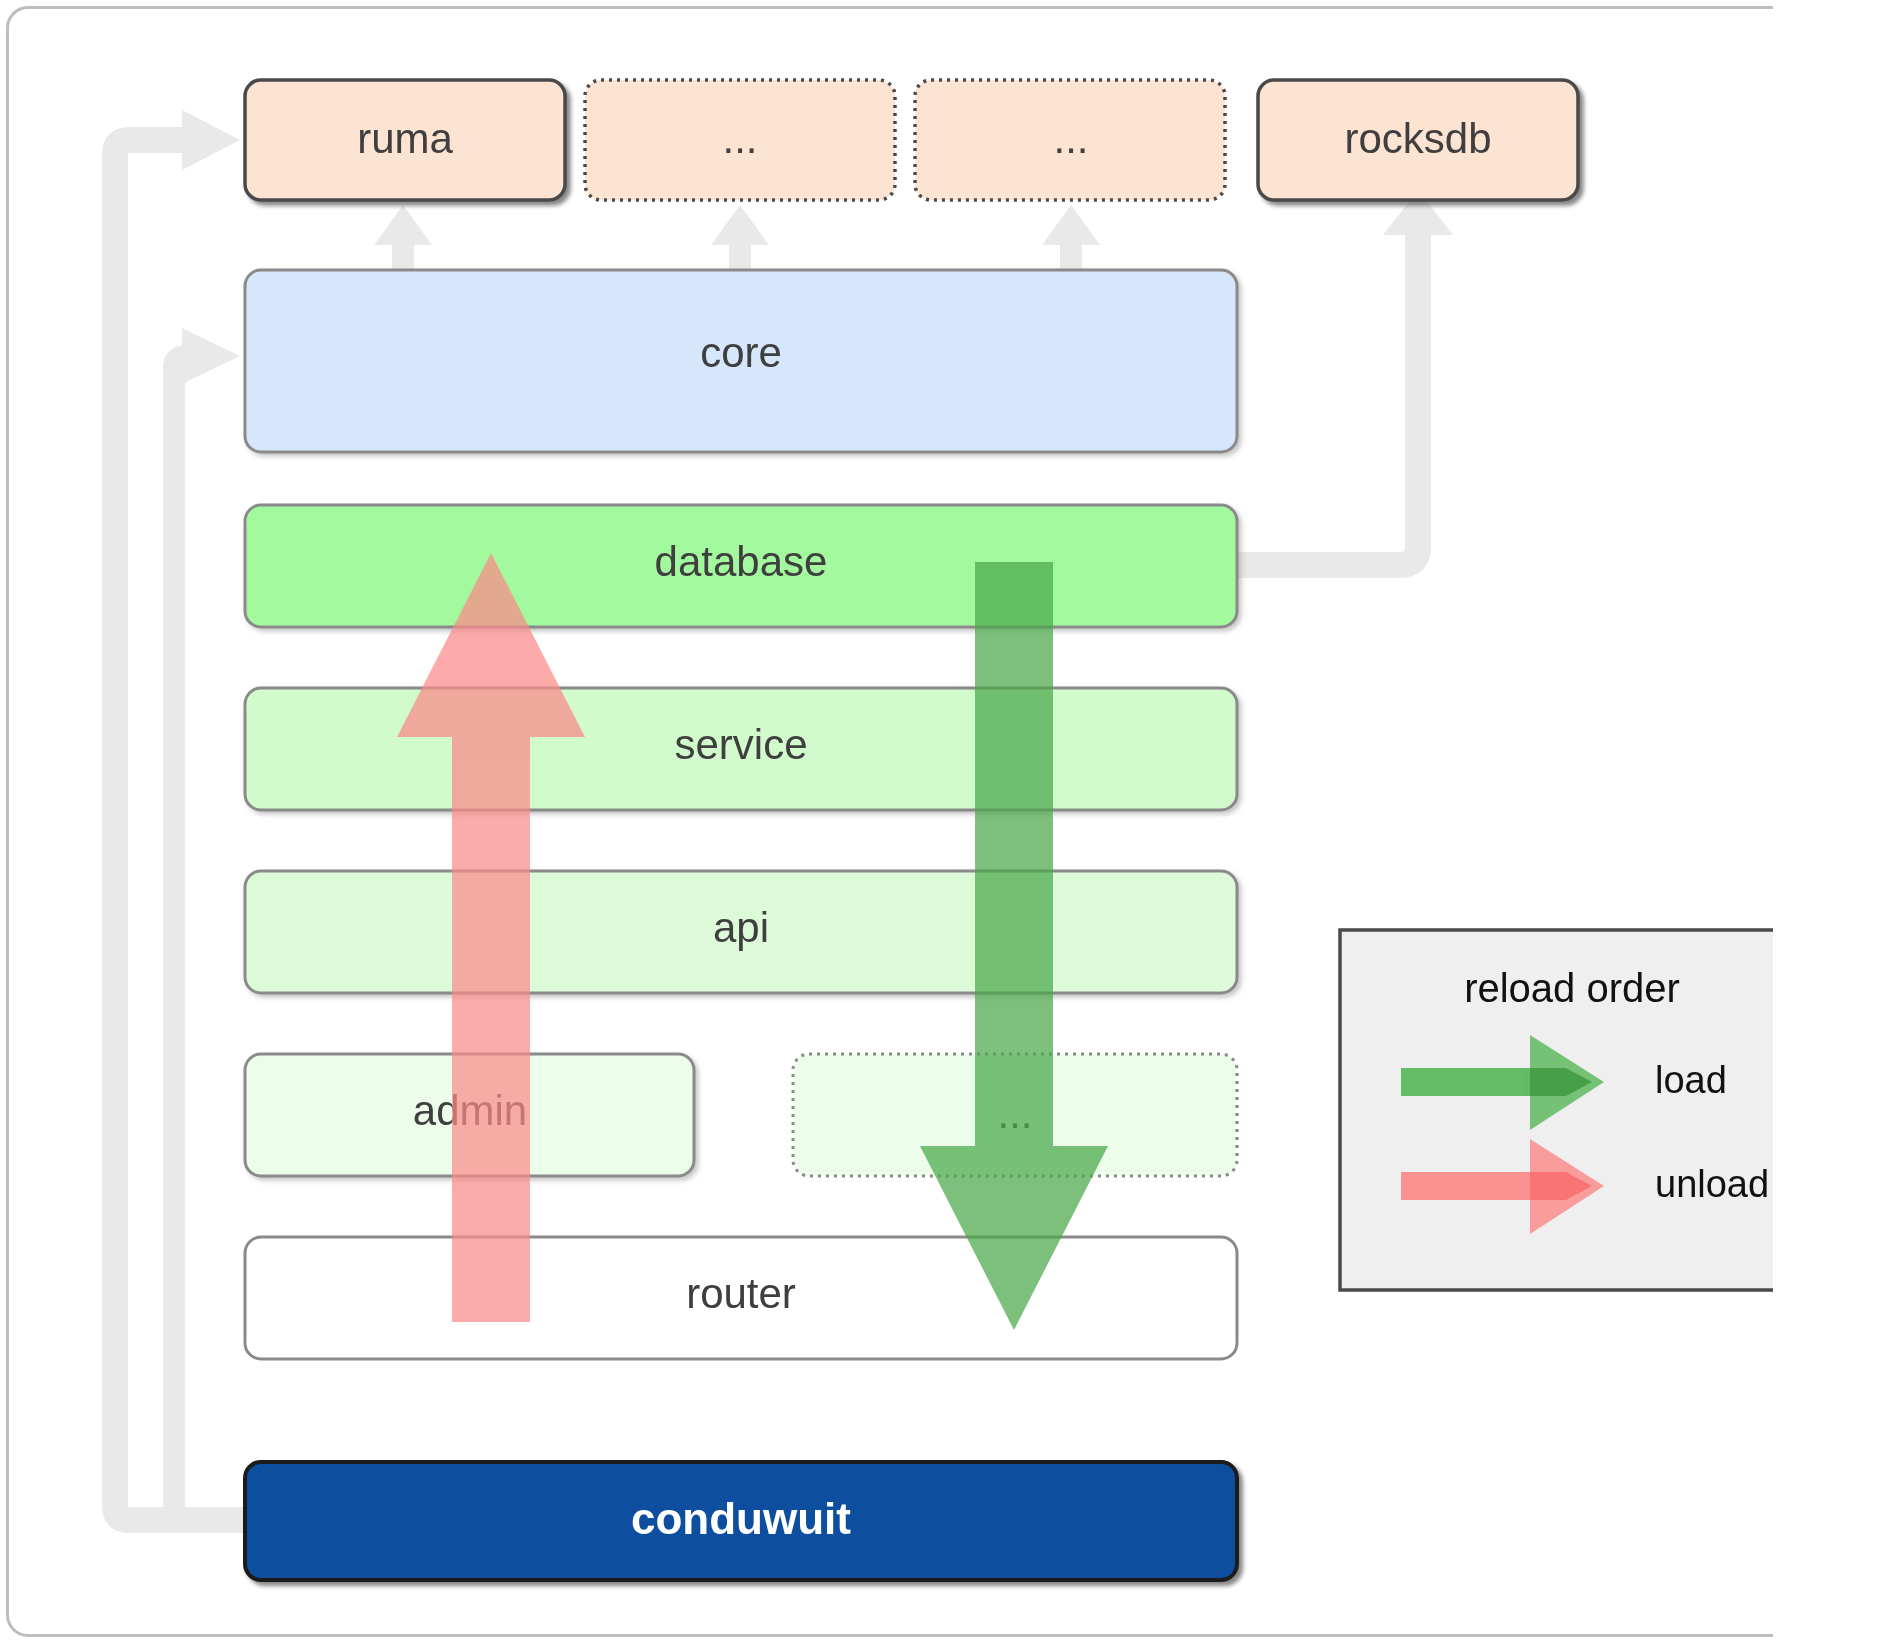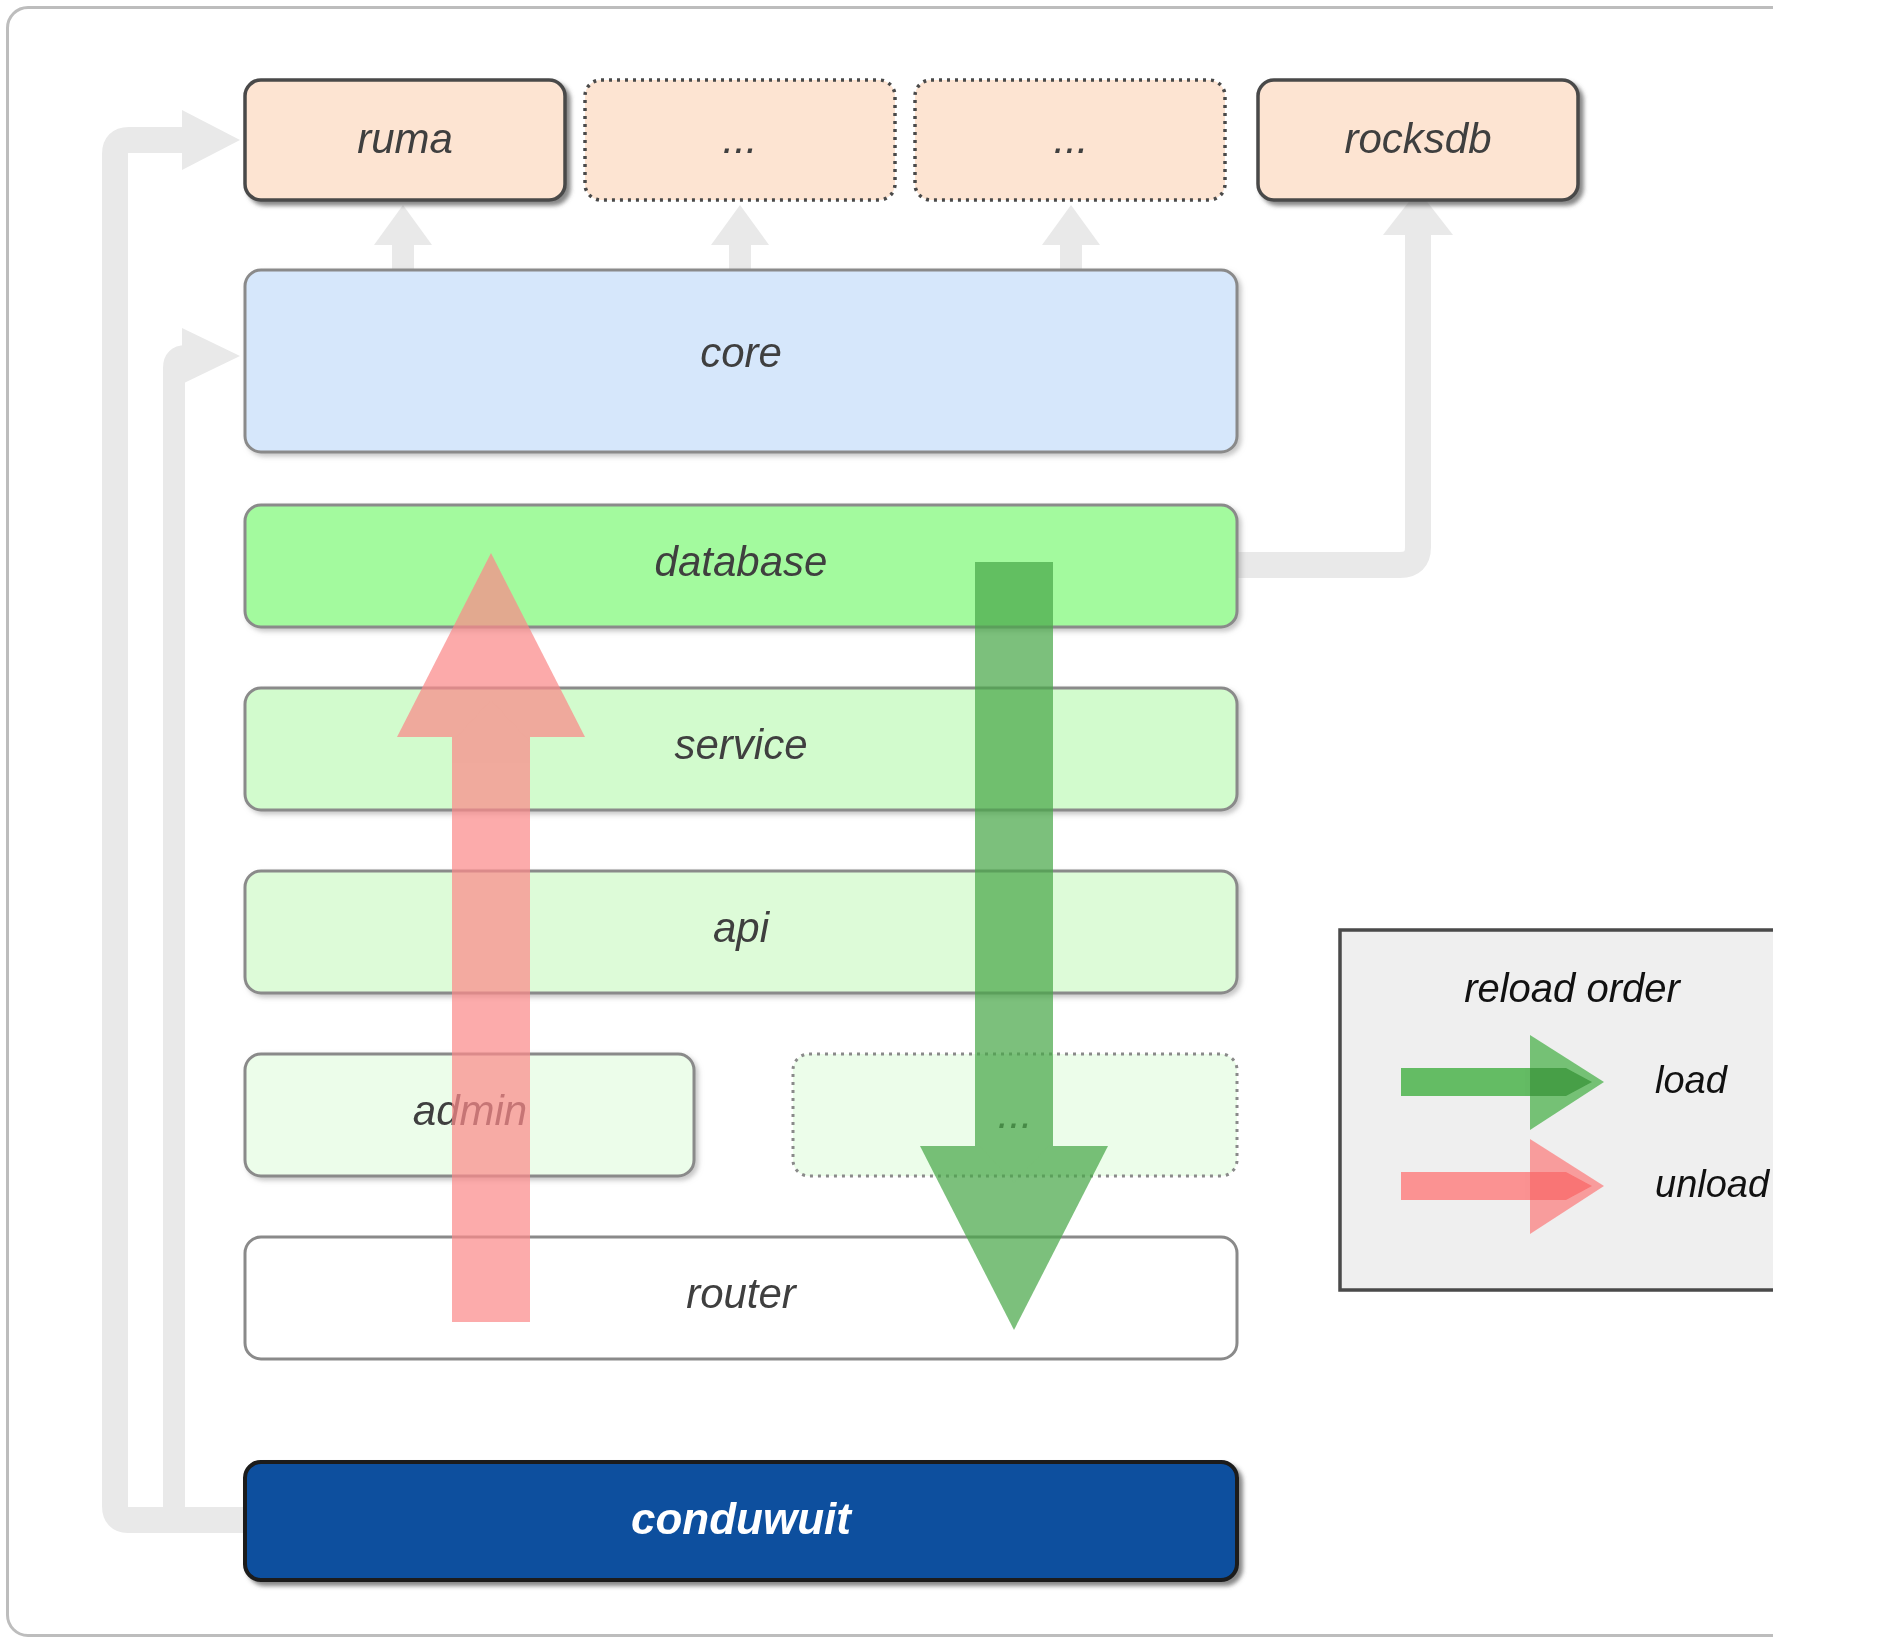--- a/index.html
+++ b/index.html
@@ -3,21 +3,20 @@
 <meta charset="utf-8">
 <style>
   html,body{margin:0;padding:0;background:#ffffff;}
   body{font-family:"Liberation Sans",sans-serif;}
   #stage{
     position:relative;
     width:1773px;
     height:1643px;
     background:#ffffff;
     overflow:hidden;
-    font-style:italic;
   }
   #frame{
     position:absolute;
     left:6px; top:6px;
     width:1871px; height:1631px;
     border:3px solid #bdbdbd;
     border-radius:22px;
     box-sizing:border-box;
     background:#fff;
   }

